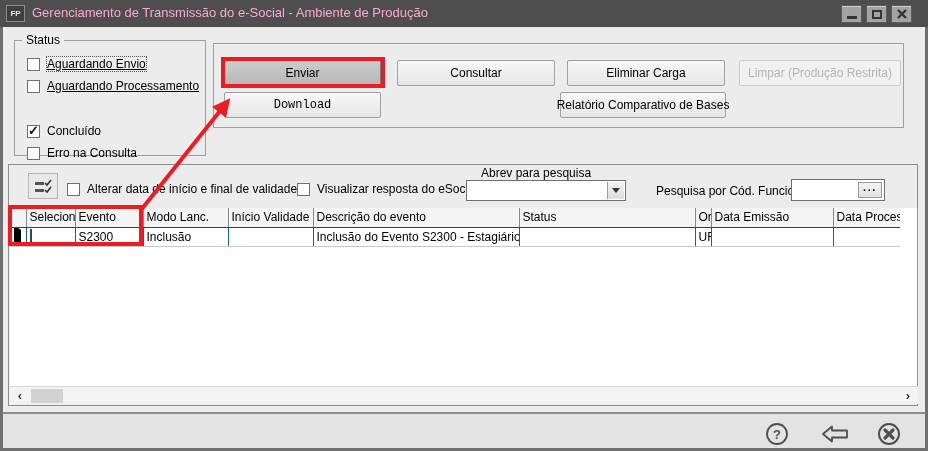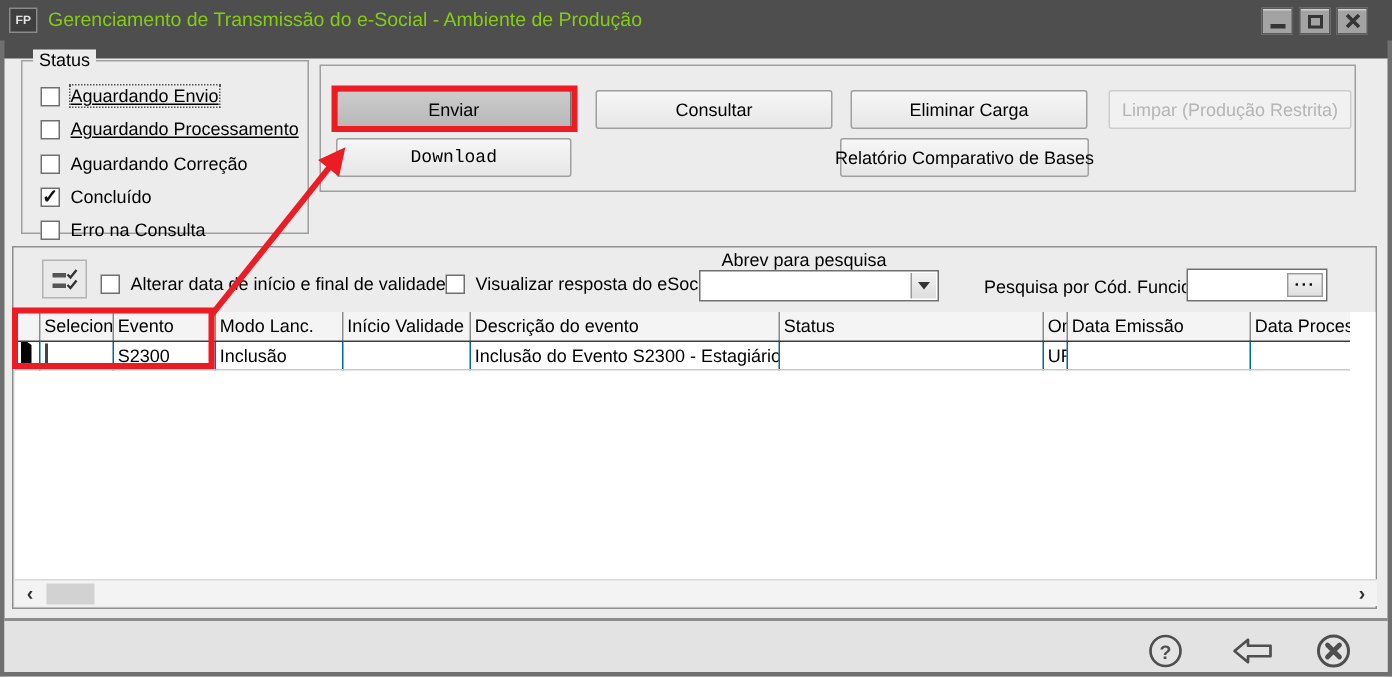--- a/index.html
+++ b/index.html
@@ -4,30 +4,30 @@
 <style>
   * { box-sizing: border-box; margin: 0; padding: 0; }
   html,body { background:#888; }
   body { font-family: "Liberation Sans", sans-serif; font-size: 12px; color:#000; }
   #page {
     position: relative; width: 928px; height: 451px;
     background: #ececec; overflow: hidden;
   }
   
   .titlebar {
-    position:absolute; left:0; top:0; width:928px; height:39px;
+    position:absolute; left:0; top:0; width:928px; height:27px;
     background:#4e4e4e;
   }
   .app-icon {
     position:absolute; left:6px; top:5px; width:19px; height:17px;
     background:#3f3f3f; border:1px solid #8a8a8a; color:#e3e3e3;
     font-size:8px; font-weight:bold; text-align:center; line-height:15px;
   }
   .title-text {
-    position:absolute; left:32px; top:5px; color:#84cc16; font-size:13px; white-space:nowrap;
+    position:absolute; left:32px; top:5px; color:#f9a8d4; font-size:13px; white-space:nowrap;
   }
   .winbtn {
     position:absolute; top:5px; width:21px; height:18px;
     background:#a3a3a3; border:1px solid #5c5c5c;
     box-shadow: inset 0 1px 0 #cfcfcf;
     display:flex; align-items:center; justify-content:center;
   }
   .winbtn.min { left:841px; } .winbtn.max { left:866px; } .winbtn.close { left:891px; }
   .g-min { display:block; width:10px; height:3px; background:#353535; margin-top:7px; }
   .g-max { display:block; width:10px; height:9px; border:2px solid #353535; }
@@ -163,24 +163,20 @@
 
   <div id="status-group" class="groupbox">
     <span class="legend">Status</span>
     <div class="cb-row" style="left:12px; top:16px;">
       <span class="cb"></span>
       <span class="cb-label focus-dotted">Aguardando Envio</span>
     </div>
     <div class="cb-row" style="left:12px; top:38px;text-decoration:underline;">
       <span class="cb"></span>
       <span class="cb-label">Aguardando Processamento</span>
-    </div>
-    <div class="cb-row" style="left:12px; top:61px;">
-      <span class="cb"></span>
-      <span class="cb-label">Aguardando Correção</span>
     </div>
     <div class="cb-row" style="left:12px; top:83px;">
       <span class="cb checked"></span>
       <span class="cb-label">Concluído</span>
     </div>
     <div class="cb-row" style="left:12px; top:105px;">
       <span class="cb"></span>
       <span class="cb-label">Erro na Consulta</span>
     </div>
   </div>

